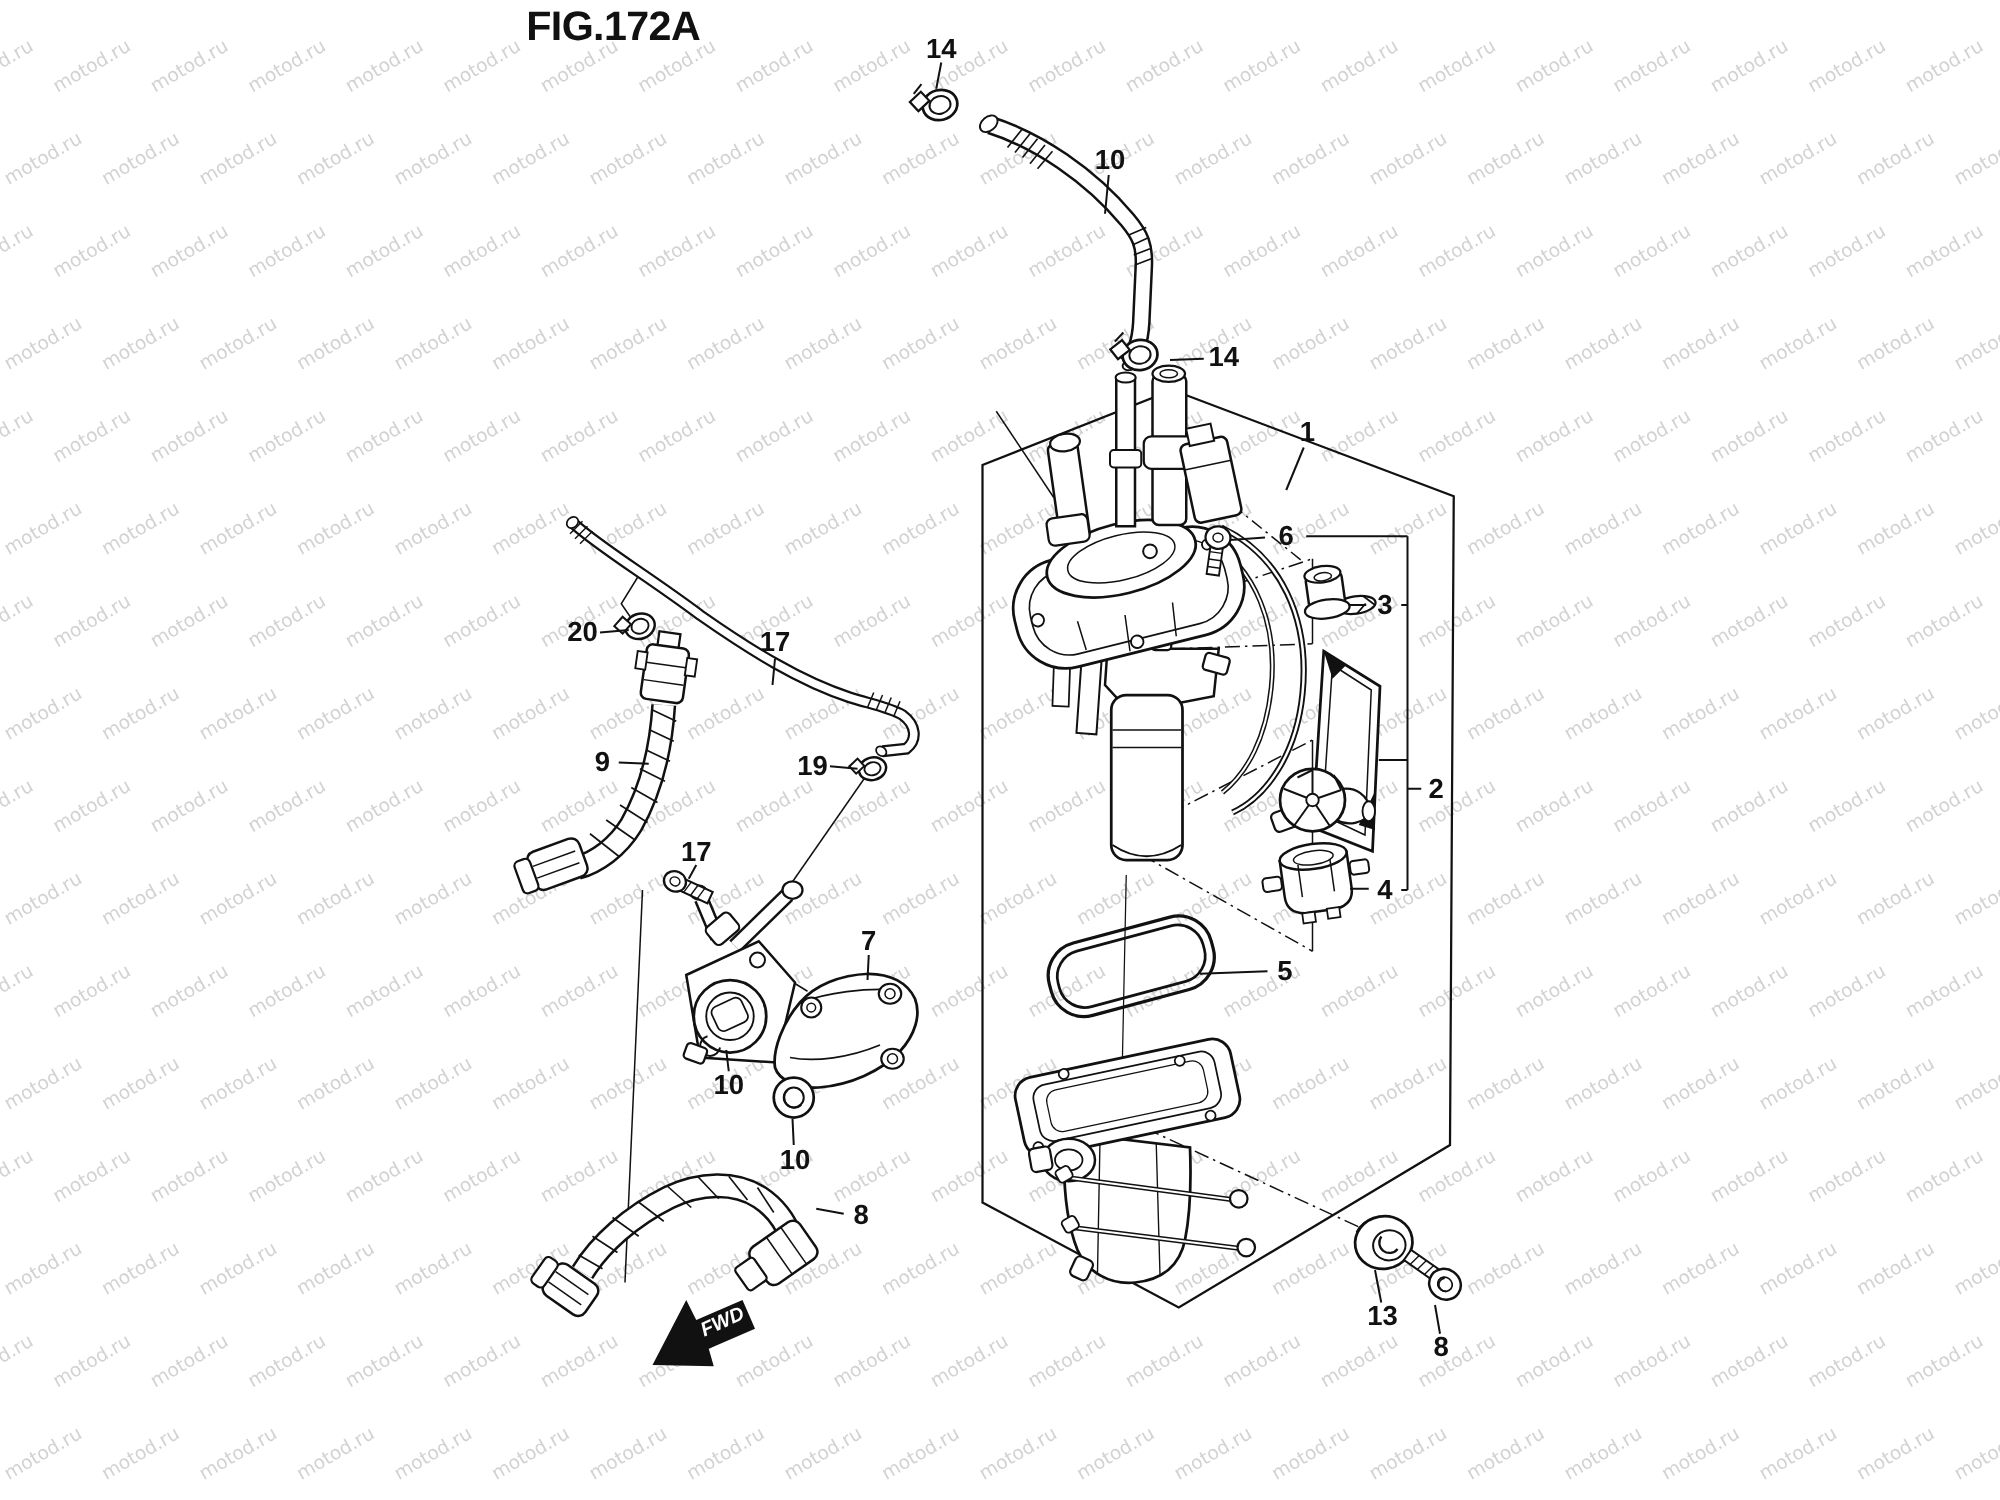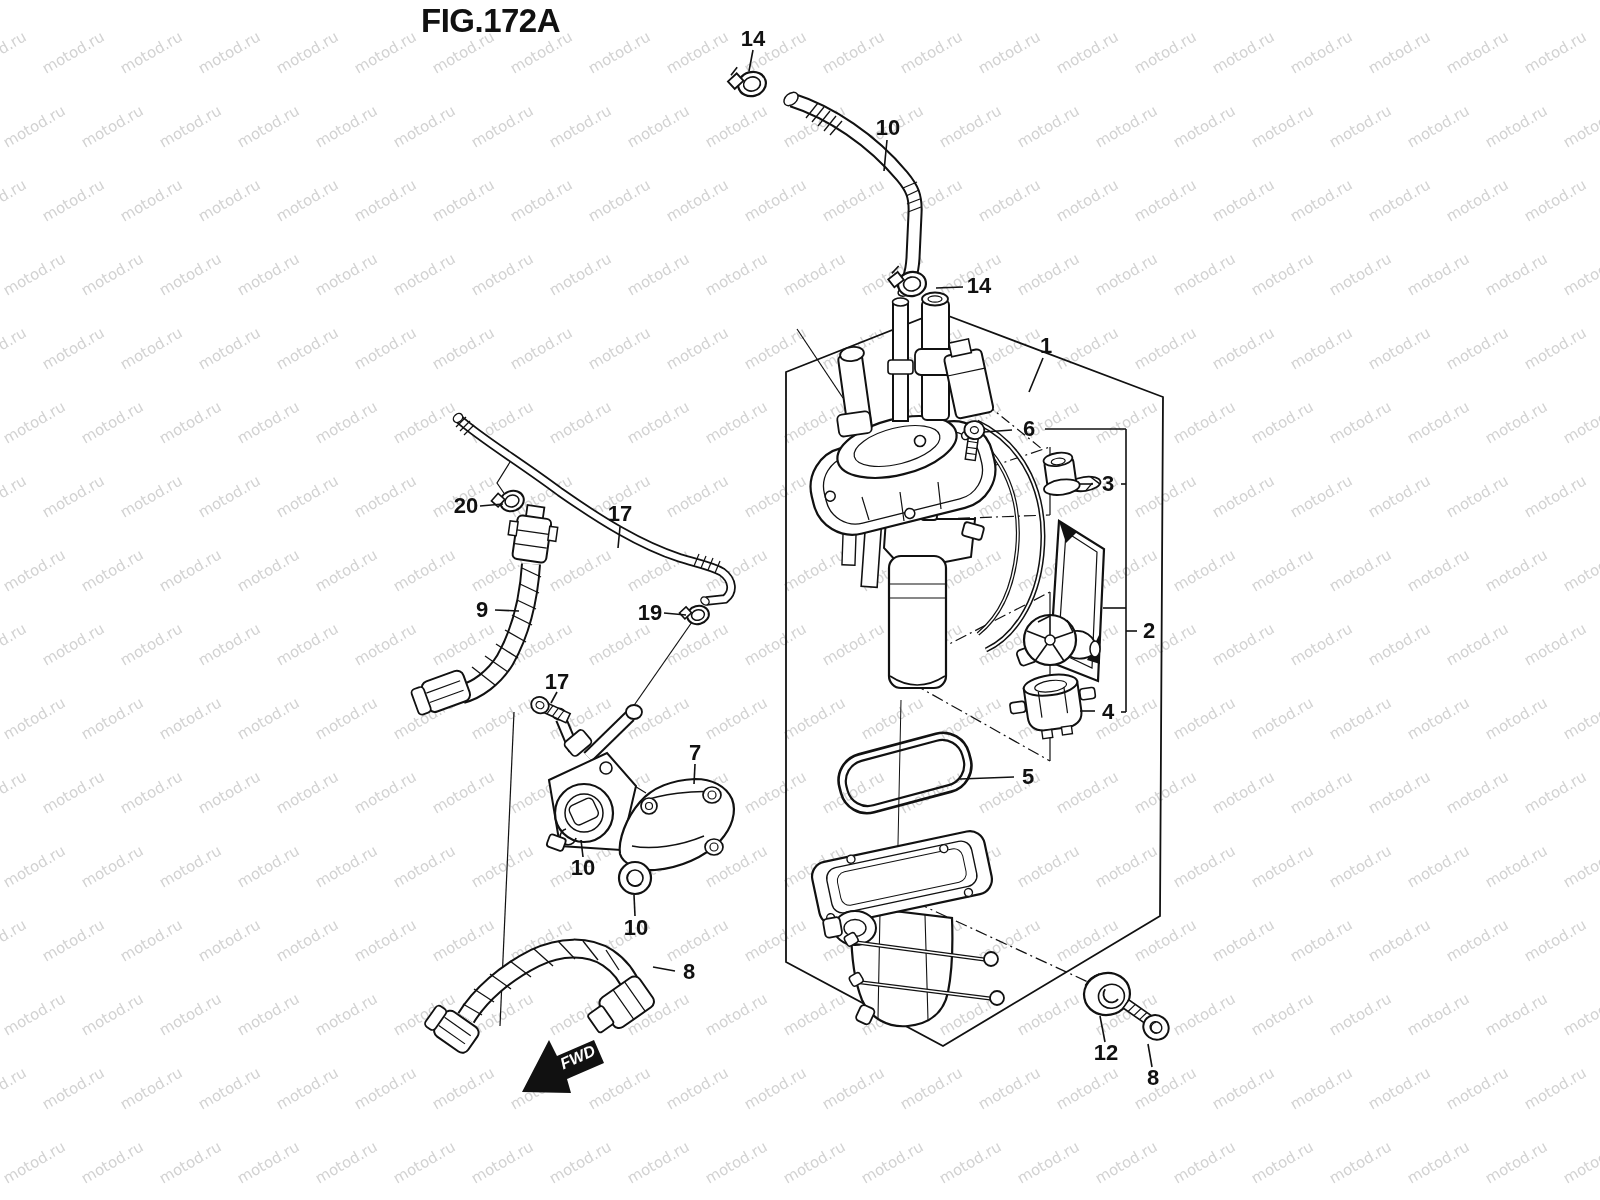--- a/index.html
+++ b/index.html
@@ -760,16 +760,16 @@
   <div class="callout" style="left:482px;top:610px">9</div>
   <div class="callout" style="left:650px;top:613px">19</div>
   <div class="callout" style="left:1149px;top:631px">2</div>
   <div class="callout" style="left:557px;top:682px">17</div>
   <div class="callout" style="left:1108px;top:712px">4</div>
   <div class="callout" style="left:695px;top:753px">7</div>
   <div class="callout" style="left:1028px;top:777px">5</div>
   <div class="callout" style="left:583px;top:868px">10</div>
   <div class="callout" style="left:636px;top:928px">10</div>
   <div class="callout" style="left:689px;top:972px">8</div>
-  <div class="callout" style="left:1106px;top:1053px">12</div>
+  <div class="callout" style="left:1106px;top:1053px">13</div>
   <div class="callout" style="left:1153px;top:1078px">8</div>
 
 </div>
 
 </body></html>

